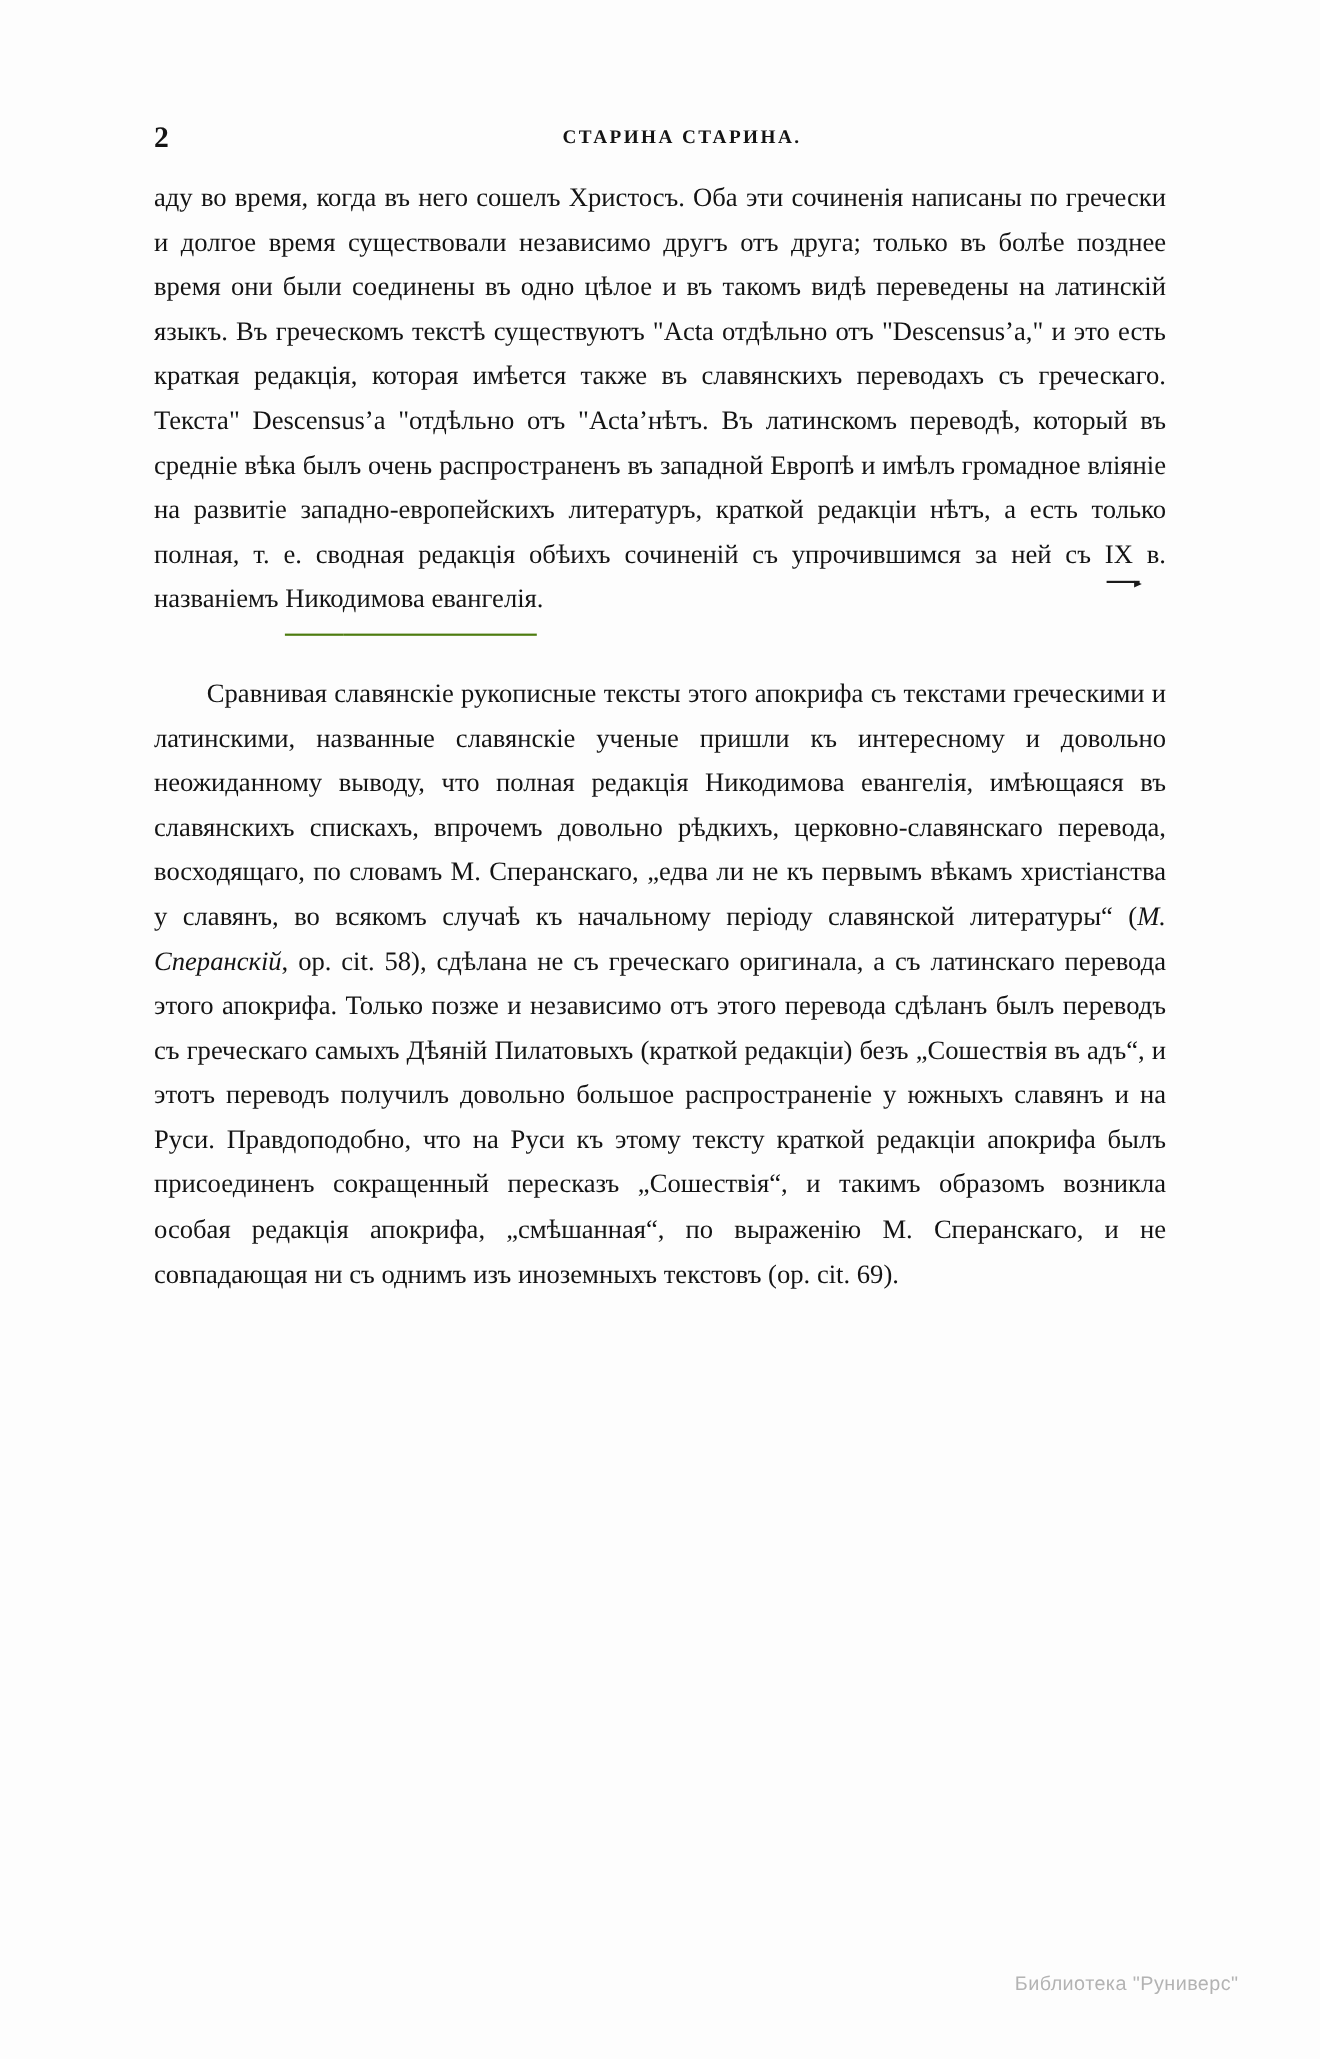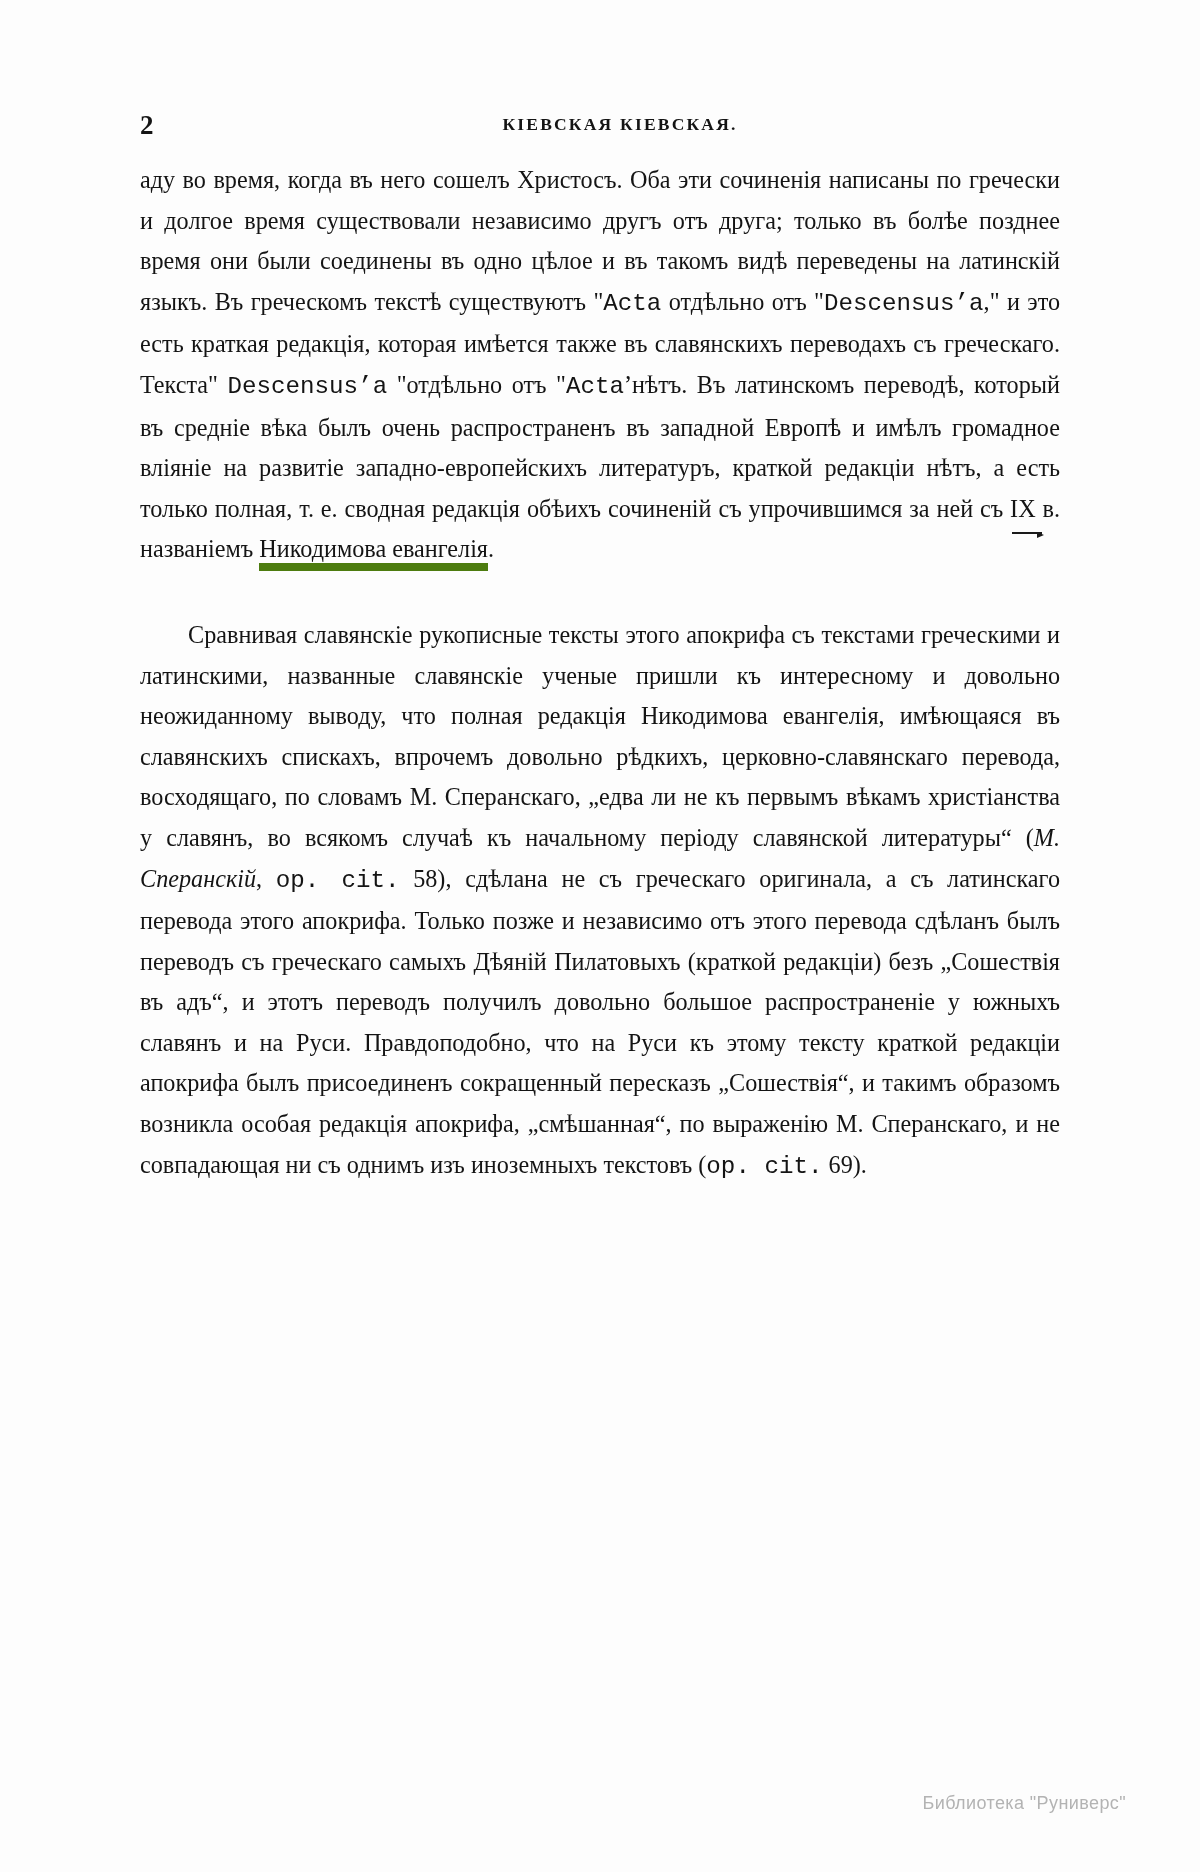--- a/index.html
+++ b/index.html
@@ -64,28 +64,28 @@
     margin: 0;
   }
   .body-text p.indent {
     text-indent: 48px;
     margin-top: 45px;
   }
   .body-text p + p {
     margin-top: 0;
   }
   .u {
-    border-bottom: 8px solid #4d7c0f;
-    padding-bottom: 1px;
+    border-bottom: 2px solid #4d7c0f;
+    padding-bottom: 18px;
   }
   .it {
     font-style: italic;
   }
   .lat {
-    font-family: Liberation Mono, monospace;
+    font-family: Liberation Serif, serif;
   }
   .watermark {
     position: absolute;
     right: 74px;
     bottom: 58px;
     font-family: "Liberation Sans", sans-serif;
     font-size: 18px;
     color: #b3b3b3;
     letter-spacing: 0.4px;
   }
@@ -114,21 +114,21 @@
   }
 </style>
 </head>
 <body>
 
 <div class="page">
   <div class="page-inner">
 
     <div class="header-row">
       <div class="folio">2</div>
-      <div class="running-head">КІЕВСКАЯ КІЕВСКАЯ.</div>
+      <div class="running-head">СТАРИНА СТАРИНА.</div>
     </div>
 
     <div class="body-text">
       <p>аду во время, когда въ него сошелъ Христосъ. Оба эти сочиненія написаны по гречески и долгое время существовали независимо другъ отъ друга; только въ болѣе позднее время они были соединены въ одно цѣлое и въ такомъ видѣ переведены на латинскій языкъ. Въ греческомъ текстѣ существуютъ "<span class="lat">Acta</span> отдѣльно отъ "<span class="lat">Descensus’a</span>," и это есть краткая редакція, которая имѣется также въ славянскихъ переводахъ съ греческаго. Текста" <span class="lat">Descensus’a</span> "отдѣльно отъ "<span class="lat">Acta</span>’нѣтъ. Въ латинскомъ переводѣ, который въ средніе вѣка былъ очень распространенъ въ западной Европѣ и имѣлъ громадное вліяніе на развитіе западно-европейскихъ литературъ, краткой редакціи нѣтъ, а есть только полная, т. е. сводная редакція обѣихъ сочиненій съ упрочившимся за ней съ <span class="arrow-mark">IX</span> в. названіемъ <span class="u">Нико</span><span class="u">димова евангелія</span>.</p>
       <p class="indent">Сравнивая славянскіе рукописные тексты этого апокрифа съ текстами греческими и латинскими, названные славянскіе ученые пришли къ интересному и довольно неожиданному выводу, что полная редакція Никодимова евангелія, имѣющаяся въ славянскихъ спискахъ, впрочемъ довольно рѣдкихъ, церковно-славянскаго перевода, восходящаго, по словамъ М. Сперанскаго, „едва ли не къ первымъ вѣкамъ христіанства у славянъ, во всякомъ случаѣ къ начальному періоду славянской литературы“ (<span class="it">М. Сперанскій</span>, <span class="lat">op. cit.</span> 58), сдѣлана не съ греческаго оригинала, а съ латинскаго перевода этого апокрифа. Только позже и независимо отъ этого перевода сдѣланъ былъ переводъ съ греческаго самыхъ Дѣяній Пилатовыхъ (краткой редакціи) безъ „Сошествія въ адъ“, и этотъ переводъ получилъ довольно большое распространеніе у южныхъ славянъ и на Руси. Правдоподобно, что на Руси къ этому тексту краткой редакціи апокрифа былъ присоединенъ сокращенный пересказъ „Сошествія“, и такимъ образомъ возникла особая редакція апокрифа, „смѣшанная“, по выраженію М. Сперанскаго, и не совпадающая ни съ однимъ изъ иноземныхъ текстовъ (<span class="lat">op. cit.</span> 69).</p>
     </div>
 
   </div>
 
   <div class="watermark">Библиотека "Руниверс"</div>

